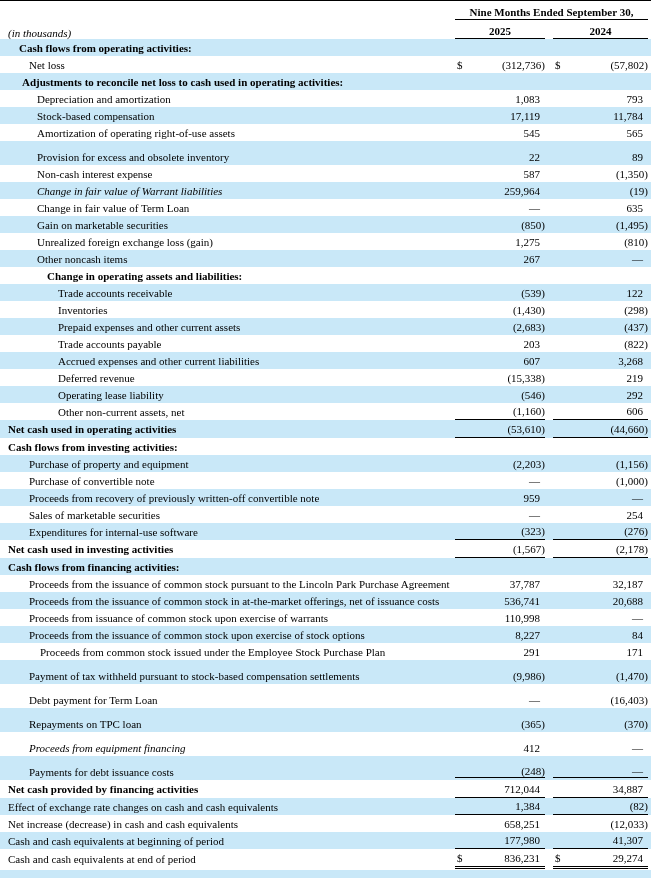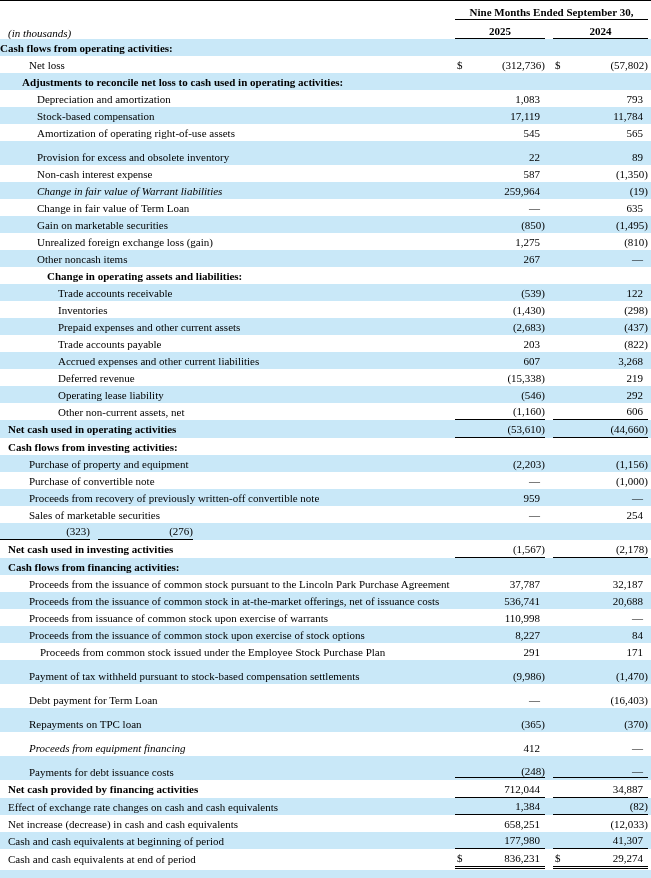--- a/index.html
+++ b/index.html
@@ -69,21 +69,21 @@
     </div>
     <div class="thead-row2">
       <div class="units">(in thousands)</div>
       <div class="yearcell c1">2025</div>
       <div class="yearcell c2">2024</div>
     </div>
   </div>
 
   <div id="rows">
       <div class="row shaded bold">
-        <div class="lbl" style="">Cash flows from operating activities:</div>
+        <div class="lbl" style="padding-left: 8px; margin-left: 11px;">Cash flows from operating activities:</div>
         <div class="val c1">
           <span class="num"></span>
         </div>
         <div class="val c2">
           <span class="num"></span>
         </div>
       </div>
       <div class="row">
         <div class="lbl" style="padding-left: 29px;">Net loss</div>
         <div class="val c1">
@@ -323,20 +323,21 @@
       <div class="row">
         <div class="lbl" style="padding-left: 29px;">Sales of marketable securities</div>
         <div class="val c1">
           <span class="num pos">—</span>
         </div>
         <div class="val c2">
           <span class="num pos">254</span>
         </div>
       </div>
       <div class="row shaded">
+        <div class="lbl" style="padding-left: 29px;">Expenditures for internal-use software</div>
         <div class="val c1 rule-single">
           <span class="num">(323)</span>
         </div>
         <div class="val c2 rule-single">
           <span class="num">(276)</span>
         </div>
       </div>
       <div class="row bold total">
         <div class="lbl" style="padding-left: 8px;">Net cash used in investing activities</div>
         <div class="val c1 rule-single">

